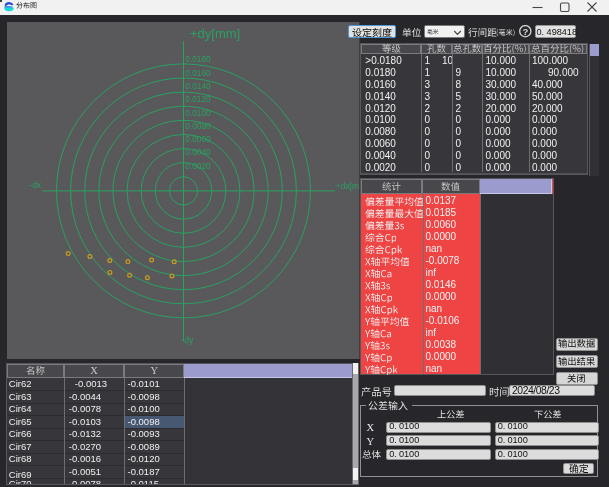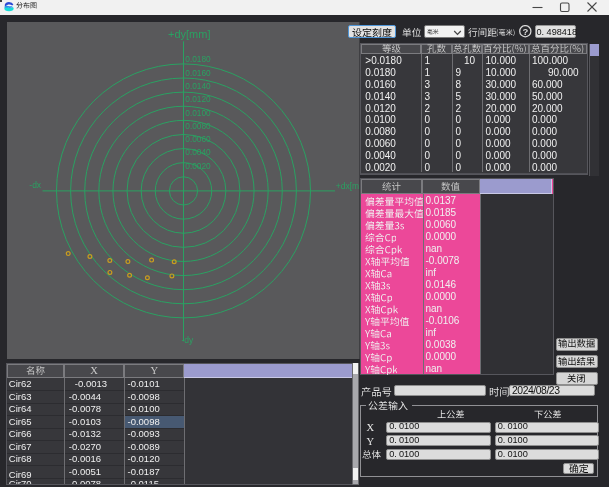--- a/index.html
+++ b/index.html
@@ -61,21 +61,21 @@
 </svg>
 <div class="abs" style="left:185.3px;top:55.3px;font-size:8.3px;line-height:8.3px;color:#2aa162">0.0180</div>
 <div class="abs" style="left:185.3px;top:68.6px;font-size:8.3px;line-height:8.3px;color:#2aa162">0.0160</div>
 <div class="abs" style="left:185.3px;top:81.9px;font-size:8.3px;line-height:8.3px;color:#2aa162">0.0140</div>
 <div class="abs" style="left:185.3px;top:95.2px;font-size:8.3px;line-height:8.3px;color:#2aa162">0.0120</div>
 <div class="abs" style="left:185.3px;top:108.5px;font-size:8.3px;line-height:8.3px;color:#2aa162">0.0100</div>
 <div class="abs" style="left:185.3px;top:121.8px;font-size:8.3px;line-height:8.3px;color:#2aa162">0.0080</div>
 <div class="abs" style="left:185.3px;top:135.1px;font-size:8.3px;line-height:8.3px;color:#2aa162">0.0060</div>
 <div class="abs" style="left:185.3px;top:148.4px;font-size:8.3px;line-height:8.3px;color:#2aa162">0.0040</div>
 <div class="abs" style="left:185.3px;top:161.7px;font-size:8.3px;line-height:8.3px;color:#2aa162">0.0020</div>
-<div class="abs" style="left:168px;top:29.8px;font-size:11px;line-height:8.5px;color:#2aa162">+dy[mm]</div>
+<div class="abs" style="left:190px;top:29.8px;font-size:13px;line-height:8.5px;color:#2aa162">+dy[mm]</div>
 <div class="abs" style="left:181.5px;top:335.7px;font-size:8.5px;line-height:8.5px;color:#2aa162">-dy</div>
 <div class="abs" style="left:29.3px;top:180.9px;font-size:8.5px;line-height:8.5px;color:#2aa162">-dx</div>
 <div class="abs" style="left:335.8px;top:182.3px;font-size:8.5px;line-height:8.5px;color:#2aa162;width:23.7px;overflow:hidden">+dx[mm]</div>
 <div class="abs" style="left:348px;top:25.3px;width:47.5px;height:13.2px;background:#e2e2e2;border-radius:2px;border:1px solid #4f96d8"></div>
 <div class="abs" style="left:351.8px;top:27.8px;color:#111">
     <svg class="cg" width="40.0" height="10.0" viewBox="0 0 40.0 10.0">
       <path fill="currentColor" d="M1.2 0.6 1.7 0.2Q2 0.4 2.3 0.7Q2.6 0.9 2.8 1.2Q3.1 1.5 3.2 1.7L2.7 2.2Q2.6 2 2.3 1.7Q2.1 1.5 1.8 1.2Q1.5 0.9 1.2 0.6ZM1.8 9 1.6 8.3 1.8 8 3.7 6.7Q3.7 6.8 3.8 7Q3.9 7.2 4 7.3Q3.3 7.8 2.9 8.1Q2.5 8.4 2.2 8.6Q2 8.7 1.9 8.8Q1.8 8.9 1.8 9ZM0.4 3.1H2.2V3.9H0.4ZM5.1 0.4H7.7V1.1H5.1ZM3.8 4.4H8.5V5.1H3.8ZM8.3 4.4H8.4L8.6 4.4L9 4.6Q8.7 5.6 8.2 6.3Q7.7 7.1 7 7.7Q6.3 8.2 5.5 8.6Q4.7 9 3.8 9.2Q3.7 9.1 3.6 8.9Q3.5 8.7 3.4 8.6Q4.2 8.4 5 8Q5.7 7.7 6.4 7.2Q7 6.7 7.5 6Q8 5.4 8.3 4.5ZM4.9 5Q5.2 5.9 5.9 6.6Q6.6 7.3 7.6 7.8Q8.5 8.3 9.6 8.6Q9.6 8.6 9.5 8.8Q9.4 8.9 9.3 9Q9.2 9.1 9.2 9.2Q7.4 8.8 6.2 7.8Q4.9 6.7 4.2 5.2ZM4.9 0.4H5.6V1.5Q5.6 2 5.5 2.5Q5.3 3 5 3.4Q4.6 3.9 3.9 4.2Q3.8 4.1 3.7 4Q3.6 3.9 3.5 3.8Q3.4 3.7 3.4 3.6Q4 3.3 4.4 3Q4.7 2.6 4.8 2.2Q4.9 1.8 4.9 1.5ZM7.4 0.4H8.1V2.7Q8.1 2.9 8.1 3Q8.2 3.1 8.3 3.1Q8.3 3.1 8.5 3.1Q8.6 3.1 8.8 3.1Q8.9 3.1 9 3.1Q9.1 3.1 9.2 3Q9.3 3 9.4 3Q9.5 3.2 9.5 3.3Q9.5 3.5 9.5 3.7Q9.4 3.7 9.3 3.7Q9.1 3.7 9 3.7Q8.9 3.7 8.8 3.7Q8.6 3.7 8.4 3.7Q8.3 3.7 8.2 3.7Q7.9 3.7 7.7 3.6Q7.5 3.5 7.5 3.3Q7.4 3 7.4 2.7ZM1.8 9Q1.7 8.9 1.6 8.8Q1.6 8.7 1.5 8.6Q1.4 8.4 1.3 8.4Q1.4 8.3 1.6 8.2Q1.7 8 1.8 7.9Q1.8 7.7 1.8 7.5V3.1H2.6V8.1Q2.6 8.1 2.4 8.2Q2.3 8.3 2.2 8.4Q2 8.6 1.9 8.7Q1.8 8.9 1.8 9Z M12.1 3.1H17.9V3.8H12.1ZM15 5.5H18.4V6.2H15ZM14.6 3.4H15.4V8.5L14.6 8.4ZM12.2 4.6 13 4.7Q12.8 6.2 12.3 7.4Q11.8 8.5 11 9.2Q10.9 9.2 10.8 9.1Q10.7 9 10.6 8.9Q10.5 8.8 10.4 8.7Q11.2 8.1 11.6 7Q12.1 6 12.2 4.6ZM12.7 5.9Q13 6.7 13.4 7.1Q13.8 7.6 14.4 7.9Q14.9 8.1 15.6 8.2Q16.2 8.3 17 8.3Q17.1 8.3 17.4 8.3Q17.6 8.3 17.9 8.3Q18.3 8.3 18.6 8.3Q18.9 8.3 19.2 8.3Q19.5 8.3 19.6 8.3Q19.6 8.4 19.5 8.5Q19.4 8.6 19.4 8.8Q19.3 8.9 19.3 9H18.8H17Q16.1 9 15.3 8.9Q14.6 8.8 14 8.5Q13.4 8.2 12.9 7.6Q12.4 7 12.1 6.1ZM10.8 1.1H19.2V3.3H18.4V1.8H11.6V3.3H10.8ZM14.3 0.1 15 -0.1Q15.2 0.2 15.3 0.6Q15.5 0.9 15.6 1.2L14.8 1.4Q14.8 1.2 14.6 0.8Q14.4 0.4 14.3 0.1Z M22.6 0.1 23.3 -0Q23.5 0.2 23.7 0.6Q23.9 1 23.9 1.2L23.2 1.5Q23.1 1.2 23 0.8Q22.8 0.5 22.6 0.1ZM20.5 1.2H26V1.9H20.5ZM23.8 7 24.3 6.6Q24.6 6.8 24.9 7.1Q25.3 7.4 25.6 7.7Q25.9 8 26.1 8.2L25.6 8.8Q25.4 8.5 25.1 8.2Q24.8 7.9 24.4 7.6Q24.1 7.3 23.8 7ZM21.1 4.5Q21 4.4 21 4.3Q21 4.1 20.9 4Q20.9 3.9 20.8 3.8Q21 3.7 21.1 3.6Q21.2 3.5 21.4 3.4Q21.5 3.2 21.8 2.9Q22 2.6 22.3 2.2Q22.6 1.8 22.8 1.4L23.5 1.7Q23.1 2.4 22.6 3Q22 3.7 21.5 4.1V4.1Q21.5 4.1 21.4 4.2Q21.4 4.2 21.3 4.2Q21.2 4.3 21.1 4.3Q21.1 4.4 21.1 4.5ZM21.1 4.5 21 3.9 21.4 3.7 24.1 3.6Q24.1 3.7 24.1 3.9Q24.1 4.1 24.1 4.2Q23.2 4.2 22.6 4.3Q22 4.3 21.7 4.4Q21.4 4.4 21.3 4.4Q21.1 4.4 21.1 4.5ZM24.6 2.6 25.3 2.8Q24.8 3.7 24.2 4.5Q23.5 5.3 22.8 5.9Q22 6.5 21.1 6.9Q21.1 6.9 21 6.8Q20.9 6.6 20.8 6.5Q20.7 6.4 20.7 6.3Q21.9 5.7 22.9 4.8Q24 3.8 24.6 2.6ZM25.3 4.5 25.9 4.8Q25.4 5.8 24.6 6.6Q23.9 7.4 22.9 8Q22 8.7 21.1 9.2Q21 9.1 20.9 9Q20.9 8.9 20.8 8.7Q20.7 8.6 20.6 8.6Q21.6 8.1 22.4 7.5Q23.3 6.9 24 6.2Q24.8 5.4 25.3 4.5ZM28.5 0.1H29.2V8.2Q29.2 8.6 29.2 8.8Q29.1 8.9 28.8 9Q28.6 9.1 28.2 9.1Q27.8 9.2 27.2 9.2Q27.1 9 27.1 8.8Q27 8.6 26.9 8.5Q27.4 8.5 27.8 8.5Q28.1 8.5 28.3 8.5Q28.4 8.5 28.5 8.4Q28.5 8.4 28.5 8.2ZM26.7 1.2H27.4V6.7H26.7Z M32.2 2.8H39.4V3.5H32.2ZM32.4 5.8H38.1V6.4H32.4ZM33.9 2H34.6V4.5H37V2H37.8V5.1H33.9ZM37.9 5.8H38.1L38.2 5.7L38.7 6Q38.3 6.7 37.6 7.3Q36.9 7.8 36 8.2Q35.2 8.6 34.2 8.8Q33.2 9 32.2 9.1Q32.2 9 32.1 8.8Q32 8.6 31.9 8.5Q32.9 8.4 33.8 8.2Q34.7 8 35.5 7.7Q36.3 7.4 37 7Q37.6 6.5 37.9 5.9ZM34 6.2Q34.5 6.9 35.3 7.4Q36.2 7.9 37.3 8.2Q38.4 8.4 39.6 8.6Q39.5 8.6 39.5 8.7Q39.4 8.9 39.3 9Q39.2 9.1 39.2 9.2Q37.9 9.1 36.8 8.7Q35.7 8.4 34.8 7.8Q33.9 7.3 33.4 6.5ZM31.6 1H39.5V1.7H31.6ZM31.3 1H32V3.7Q32 4.3 32 5Q31.9 5.7 31.8 6.5Q31.7 7.2 31.5 7.9Q31.4 8.6 31 9.2Q31 9.1 30.8 9.1Q30.7 9 30.6 8.9Q30.5 8.9 30.4 8.9Q30.7 8.3 30.9 7.6Q31 7 31.1 6.3Q31.2 5.6 31.2 4.9Q31.3 4.3 31.3 3.7ZM34.7 0.1 35.5 -0Q35.7 0.2 35.8 0.6Q36 1 36.1 1.2L35.3 1.4Q35.2 1.2 35.1 0.8Q34.9 0.4 34.7 0.1Z"></path>
     </svg>
   </div>
 <div class="abs" style="left:401.8px;top:28.0px;color:#e8e8e8">
@@ -130,33 +130,33 @@
         <path fill="currentColor" d="M0.6 0.5H8.9V1.2H0.6ZM2.2 5H7.5V5.7H2.2ZM2.2 7.5H7.4V8.1H2.2ZM4.3 0.8 5.2 0.9Q5.1 1.3 5 1.7Q4.9 2.1 4.8 2.4Q4.7 2.8 4.6 3.1L3.9 2.9Q4 2.6 4.1 2.2Q4.2 1.8 4.2 1.5Q4.3 1.1 4.3 0.8ZM1.7 2.6H8V8.7H7.2V3.3H2.4V8.7H1.7Z M11.3 3.6H16.7V4.3H11.3ZM16.5 3.6H17.2Q17.2 3.6 17.2 3.7Q17.2 3.7 17.2 3.8Q17.2 3.9 17.2 3.9Q17.1 5 17.1 5.8Q17 6.6 17 7.1Q16.9 7.6 16.8 7.9Q16.7 8.2 16.6 8.3Q16.5 8.5 16.3 8.6Q16.1 8.6 15.9 8.6Q15.6 8.7 15.2 8.6Q14.8 8.6 14.4 8.6Q14.3 8.5 14.3 8.3Q14.2 8.1 14.1 7.9Q14.6 7.9 15 8Q15.4 8 15.6 8Q15.8 8 16 7.8Q16.1 7.7 16.2 7.3Q16.3 6.8 16.3 6Q16.4 5.1 16.5 3.7ZM12.6 0.2 13.3 0.4Q13 1.2 12.6 1.9Q12.1 2.7 11.6 3.3Q11.1 3.9 10.5 4.3Q10.5 4.3 10.4 4.2Q10.2 4 10.1 3.9Q10 3.8 9.9 3.8Q10.5 3.4 11 2.8Q11.5 2.3 11.9 1.6Q12.3 0.9 12.6 0.2ZM15.9 0.2Q16.1 0.6 16.4 1.1Q16.7 1.7 17.1 2.1Q17.5 2.6 17.9 3Q18.3 3.4 18.6 3.6Q18.5 3.7 18.4 3.8Q18.3 3.9 18.2 4Q18.1 4.2 18 4.2Q17.7 3.9 17.3 3.5Q16.9 3 16.5 2.5Q16.1 2 15.8 1.5Q15.5 1 15.2 0.4ZM13.2 3.8H13.9Q13.8 4.6 13.7 5.3Q13.5 6 13.1 6.7Q12.8 7.4 12.2 7.9Q11.6 8.4 10.6 8.8Q10.5 8.7 10.4 8.6Q10.4 8.5 10.3 8.3Q10.2 8.2 10.1 8.2Q11 7.9 11.6 7.4Q12.2 6.9 12.5 6.3Q12.8 5.8 13 5.1Q13.1 4.5 13.2 3.8Z M20.7 2.9H23.3V3.6H20.7ZM27.2 1.7 27.8 2.4Q27.4 2.7 26.9 3.1Q26.3 3.5 25.8 3.8Q25.2 4.2 24.7 4.5Q24.6 4.4 24.5 4.2Q24.4 4 24.3 3.9Q24.8 3.6 25.4 3.3Q25.9 2.9 26.4 2.5Q26.9 2.1 27.2 1.7ZM24.1 0H24.8V7.2Q24.8 7.6 24.9 7.7Q25 7.8 25.3 7.8Q25.4 7.8 25.6 7.8Q25.7 7.8 26 7.8Q26.2 7.8 26.4 7.8Q26.6 7.8 26.7 7.8Q26.9 7.8 27 7.6Q27.1 7.4 27.2 7Q27.2 6.5 27.3 5.6Q27.4 5.7 27.5 5.7Q27.6 5.8 27.7 5.9Q27.9 5.9 27.9 5.9Q27.9 6.9 27.8 7.4Q27.7 8 27.4 8.3Q27.2 8.5 26.7 8.5Q26.6 8.5 26.4 8.5Q26.2 8.5 26 8.5Q25.7 8.5 25.5 8.5Q25.3 8.5 25.2 8.5Q24.8 8.5 24.5 8.4Q24.3 8.3 24.2 8Q24.1 7.7 24.1 7.2ZM20.2 8.7Q20.2 8.6 20.1 8.5Q20 8.3 20 8.2Q19.9 8.1 19.8 8Q20 8 20.1 7.8Q20.2 7.6 20.2 7.3V0.1H21V7.9Q21 7.9 20.9 7.9Q20.8 8 20.7 8.1Q20.6 8.2 20.5 8.3Q20.3 8.4 20.3 8.5Q20.2 8.6 20.2 8.7ZM20.2 8.7 20.1 8 20.4 7.7 23.3 6.8Q23.3 6.9 23.3 7Q23.3 7.2 23.3 7.3Q23.3 7.4 23.4 7.5Q22.4 7.8 21.8 8Q21.2 8.2 20.9 8.3Q20.6 8.5 20.4 8.5Q20.3 8.6 20.2 8.7Z M30.8 9.8Q30.1 8.8 29.7 7.6Q29.4 6.4 29.4 5Q29.4 3.6 29.7 2.5Q30.1 1.3 30.8 0.2L31.3 0.5Q30.7 1.5 30.4 2.6Q30.1 3.8 30.1 5Q30.1 6.2 30.4 7.4Q30.7 8.6 31.3 9.6Z M33.7 5.3Q33.2 5.3 32.8 5Q32.5 4.8 32.3 4.3Q32.1 3.8 32.1 3.1Q32.1 2.4 32.3 1.9Q32.5 1.4 32.8 1.1Q33.2 0.9 33.7 0.9Q34.1 0.9 34.5 1.1Q34.9 1.4 35.1 1.9Q35.2 2.4 35.2 3.1Q35.2 3.8 35.1 4.3Q34.9 4.8 34.5 5Q34.1 5.3 33.7 5.3ZM33.7 4.8Q34.1 4.8 34.3 4.3Q34.6 3.9 34.6 3.1Q34.6 2.2 34.3 1.8Q34.1 1.4 33.7 1.4Q33.2 1.4 33 1.8Q32.7 2.2 32.7 3.1Q32.7 3.9 33 4.3Q33.2 4.8 33.7 4.8ZM33.9 8.1 37.7 0.9H38.3L34.4 8.1ZM38.5 8.1Q38 8.1 37.7 7.8Q37.3 7.6 37.1 7.1Q36.9 6.6 36.9 5.9Q36.9 5.2 37.1 4.7Q37.3 4.2 37.7 4Q38 3.7 38.5 3.7Q39 3.7 39.3 4Q39.7 4.2 39.9 4.7Q40.1 5.2 40.1 5.9Q40.1 6.6 39.9 7.1Q39.7 7.6 39.3 7.8Q39 8.1 38.5 8.1ZM38.5 7.6Q38.9 7.6 39.2 7.2Q39.4 6.7 39.4 5.9Q39.4 5.1 39.2 4.7Q38.9 4.2 38.5 4.2Q38.1 4.2 37.8 4.7Q37.6 5.1 37.6 5.9Q37.6 6.7 37.8 7.2Q38.1 7.6 38.5 7.6Z M41.4 9.8 40.9 9.6Q41.5 8.6 41.8 7.4Q42.1 6.2 42.1 5Q42.1 3.8 41.8 2.6Q41.5 1.5 40.9 0.5L41.4 0.2Q42.1 1.3 42.4 2.5Q42.8 3.6 42.8 5Q42.8 6.4 42.4 7.6Q42.1 8.8 41.4 9.8Z"></path>
       </svg>
     </div>
     <div class="hc" style="left:167.5px;top:0;width:58.0px;height:10.3px">
       <svg class="cg" width="53.2" height="9.5" viewBox="0 0 53.2 9.5">
         <path fill="currentColor" d="M7.2 5.9 7.8 5.6Q8 5.9 8.3 6.3Q8.6 6.7 8.8 7Q9 7.4 9.1 7.7L8.5 8.1Q8.4 7.8 8.2 7.4Q8 7 7.7 6.7Q7.5 6.3 7.2 5.9ZM3.9 5.4 4.4 5Q4.7 5.2 5.1 5.5Q5.4 5.8 5.7 6Q6 6.3 6.1 6.5L5.6 7Q5.4 6.8 5.2 6.5Q4.9 6.2 4.6 5.9Q4.2 5.6 3.9 5.4ZM2.7 5.7H3.4V7.6Q3.4 7.9 3.5 7.9Q3.7 8 4.1 8Q4.2 8 4.4 8Q4.6 8 4.9 8Q5.1 8 5.4 8Q5.6 8 5.9 8Q6.1 8 6.2 8Q6.4 8 6.5 7.9Q6.6 7.9 6.7 7.6Q6.7 7.4 6.8 7Q6.8 7.1 7 7.1Q7.1 7.2 7.2 7.2Q7.3 7.3 7.4 7.3Q7.4 7.8 7.3 8.1Q7.2 8.4 6.9 8.5Q6.7 8.6 6.2 8.6Q6.2 8.6 5.9 8.6Q5.7 8.6 5.4 8.6Q5.2 8.6 4.9 8.6Q4.6 8.6 4.4 8.6Q4.2 8.6 4.1 8.6Q3.5 8.6 3.2 8.6Q2.9 8.5 2.8 8.3Q2.7 8 2.7 7.7ZM1.3 5.8 2 6Q1.9 6.5 1.6 7.2Q1.4 7.8 1.1 8.2L0.4 7.9Q0.6 7.7 0.8 7.3Q0.9 7 1.1 6.6Q1.2 6.2 1.3 5.8ZM2.4 0.3 3 0Q3.4 0.4 3.7 0.9Q3.9 1.3 4.1 1.6L3.4 2Q3.3 1.7 3.2 1.5Q3 1.2 2.8 0.9Q2.7 0.6 2.4 0.3ZM6.5 0 7.2 0.3Q6.9 0.8 6.6 1.4Q6.2 2 5.9 2.4L5.3 2.1Q5.5 1.8 5.8 1.4Q6 1.1 6.2 0.7Q6.4 0.3 6.5 0ZM2.5 2.6V4.3H7V2.6ZM1.8 1.9H7.8V4.9H1.8Z M10.1 0.5H18.4V1.2H10.1ZM11.7 5H17V5.7H11.7ZM11.7 7.5H16.9V8.1H11.7ZM13.8 0.8 14.7 0.9Q14.6 1.3 14.5 1.7Q14.4 2.1 14.3 2.4Q14.2 2.8 14.1 3.1L13.4 2.9Q13.5 2.6 13.6 2.2Q13.7 1.8 13.7 1.5Q13.8 1.1 13.8 0.8ZM11.2 2.6H17.5V8.7H16.7V3.3H11.9V8.7H11.2Z M20.8 3.6H26.2V4.3H20.8ZM26 3.6H26.7Q26.7 3.6 26.7 3.7Q26.7 3.7 26.7 3.8Q26.7 3.9 26.7 3.9Q26.6 5 26.6 5.8Q26.5 6.6 26.5 7.1Q26.4 7.6 26.3 7.9Q26.2 8.2 26.1 8.3Q26 8.5 25.8 8.6Q25.6 8.6 25.4 8.6Q25.1 8.7 24.7 8.6Q24.3 8.6 23.9 8.6Q23.8 8.5 23.8 8.3Q23.7 8.1 23.6 7.9Q24.1 7.9 24.5 8Q24.9 8 25.1 8Q25.3 8 25.5 7.8Q25.6 7.7 25.7 7.3Q25.8 6.8 25.8 6Q25.9 5.1 26 3.7ZM22.1 0.2 22.8 0.4Q22.5 1.2 22.1 1.9Q21.6 2.7 21.1 3.3Q20.6 3.9 20 4.3Q20 4.3 19.9 4.2Q19.7 4 19.6 3.9Q19.5 3.8 19.4 3.8Q20 3.4 20.5 2.8Q21 2.3 21.4 1.6Q21.8 0.9 22.1 0.2ZM25.4 0.2Q25.6 0.6 25.9 1.1Q26.2 1.7 26.6 2.1Q27 2.6 27.4 3Q27.8 3.4 28.1 3.6Q28 3.7 27.9 3.8Q27.8 3.9 27.7 4Q27.6 4.2 27.5 4.2Q27.2 3.9 26.8 3.5Q26.4 3 26 2.5Q25.6 2 25.3 1.5Q25 1 24.7 0.4ZM22.7 3.8H23.4Q23.3 4.6 23.2 5.3Q23 6 22.6 6.7Q22.3 7.4 21.7 7.9Q21.1 8.4 20.1 8.8Q20 8.7 19.9 8.6Q19.9 8.5 19.8 8.3Q19.7 8.2 19.6 8.2Q20.5 7.9 21.1 7.4Q21.7 6.9 22 6.3Q22.3 5.8 22.5 5.1Q22.6 4.5 22.7 3.8Z M30.2 2.9H32.8V3.6H30.2ZM36.7 1.7 37.3 2.4Q36.9 2.7 36.4 3.1Q35.8 3.5 35.3 3.8Q34.7 4.2 34.2 4.5Q34.1 4.4 34 4.2Q33.9 4 33.8 3.9Q34.3 3.6 34.9 3.3Q35.4 2.9 35.9 2.5Q36.4 2.1 36.7 1.7ZM33.6 0H34.3V7.2Q34.3 7.6 34.4 7.7Q34.5 7.8 34.8 7.8Q34.9 7.8 35.1 7.8Q35.2 7.8 35.5 7.8Q35.7 7.8 35.9 7.8Q36.1 7.8 36.2 7.8Q36.4 7.8 36.5 7.6Q36.6 7.4 36.7 7Q36.7 6.5 36.8 5.6Q36.9 5.7 37 5.7Q37.1 5.8 37.2 5.9Q37.4 5.9 37.4 5.9Q37.4 6.9 37.3 7.4Q37.2 8 36.9 8.3Q36.7 8.5 36.2 8.5Q36.1 8.5 35.9 8.5Q35.7 8.5 35.5 8.5Q35.2 8.5 35 8.5Q34.8 8.5 34.7 8.5Q34.3 8.5 34 8.4Q33.8 8.3 33.7 8Q33.6 7.7 33.6 7.2ZM29.7 8.7Q29.7 8.6 29.6 8.5Q29.5 8.3 29.5 8.2Q29.4 8.1 29.3 8Q29.5 8 29.6 7.8Q29.7 7.6 29.7 7.3V0.1H30.5V7.9Q30.5 7.9 30.4 7.9Q30.3 8 30.2 8.1Q30.1 8.2 30 8.3Q29.8 8.4 29.8 8.5Q29.7 8.6 29.7 8.7ZM29.7 8.7 29.6 8 29.9 7.7 32.8 6.8Q32.8 6.9 32.8 7Q32.8 7.2 32.8 7.3Q32.8 7.4 32.9 7.5Q31.9 7.8 31.3 8Q30.7 8.2 30.4 8.3Q30.1 8.5 29.9 8.5Q29.8 8.6 29.7 8.7Z M40.3 9.8Q39.6 8.8 39.2 7.6Q38.9 6.4 38.9 5Q38.9 3.6 39.2 2.5Q39.6 1.3 40.3 0.2L40.8 0.5Q40.2 1.5 39.9 2.6Q39.6 3.8 39.6 5Q39.6 6.2 39.9 7.4Q40.2 8.6 40.8 9.6Z M43.2 5.3Q42.7 5.3 42.3 5Q42 4.8 41.8 4.3Q41.6 3.8 41.6 3.1Q41.6 2.4 41.8 1.9Q42 1.4 42.3 1.1Q42.7 0.9 43.2 0.9Q43.6 0.9 44 1.1Q44.4 1.4 44.6 1.9Q44.7 2.4 44.7 3.1Q44.7 3.8 44.6 4.3Q44.4 4.8 44 5Q43.6 5.3 43.2 5.3ZM43.2 4.8Q43.6 4.8 43.8 4.3Q44.1 3.9 44.1 3.1Q44.1 2.2 43.8 1.8Q43.6 1.4 43.2 1.4Q42.8 1.4 42.5 1.8Q42.2 2.2 42.2 3.1Q42.2 3.9 42.5 4.3Q42.8 4.8 43.2 4.8ZM43.4 8.1 47.2 0.9H47.8L43.9 8.1ZM48 8.1Q47.5 8.1 47.2 7.8Q46.8 7.6 46.6 7.1Q46.4 6.6 46.4 5.9Q46.4 5.2 46.6 4.7Q46.8 4.2 47.2 4Q47.5 3.7 48 3.7Q48.5 3.7 48.8 4Q49.2 4.2 49.4 4.7Q49.6 5.2 49.6 5.9Q49.6 6.6 49.4 7.1Q49.2 7.6 48.8 7.8Q48.5 8.1 48 8.1ZM48 7.6Q48.4 7.6 48.7 7.2Q48.9 6.7 48.9 5.9Q48.9 5.1 48.7 4.7Q48.4 4.2 48 4.2Q47.6 4.2 47.3 4.7Q47.1 5.1 47.1 5.9Q47.1 6.7 47.3 7.2Q47.6 7.6 48 7.6Z M50.9 9.8 50.4 9.6Q51 8.6 51.3 7.4Q51.6 6.2 51.6 5Q51.6 3.8 51.3 2.6Q51 1.5 50.4 0.5L50.9 0.2Q51.6 1.3 51.9 2.5Q52.3 3.6 52.3 5Q52.3 6.4 51.9 7.6Q51.6 8.8 50.9 9.8Z"></path>
       </svg>
     </div>
     <div class="n" style="left:4.3px;top:12.8px">&gt;0.0180</div>
     <div class="n" style="left:63.5px;top:12.8px">1</div>
-    <div class="n" style="left:103px;top:12.8px">10</div>
+    <div class="n" style="left:81px;top:12.8px">10</div>
     <div class="n" style="left:124.5px;top:12.8px">10.000</div>
     <div class="n" style="left:171.0px;top:12.8px">100.000</div>
     <div class="n" style="left:4.3px;top:24.6px">0.0180</div>
     <div class="n" style="left:63.5px;top:24.6px">1</div>
     <div class="n" style="left:94.5px;top:24.6px">9</div>
     <div class="n" style="left:124.5px;top:24.6px">10.000</div>
     <div class="n" style="left:187px;top:24.6px">90.000</div>
     <div class="n" style="left:4.3px;top:36.4px">0.0160</div>
     <div class="n" style="left:63.5px;top:36.4px">3</div>
     <div class="n" style="left:94.5px;top:36.4px">8</div>
     <div class="n" style="left:124.5px;top:36.4px">30.000</div>
-    <div class="n" style="left:171.0px;top:36.4px">60.000</div>
+    <div class="n" style="left:171.0px;top:36.4px">40.000</div>
     <div class="n" style="left:4.3px;top:48.2px">0.0140</div>
     <div class="n" style="left:63.5px;top:48.2px">3</div>
     <div class="n" style="left:94.5px;top:48.2px">5</div>
     <div class="n" style="left:124.5px;top:48.2px">30.000</div>
     <div class="n" style="left:171.0px;top:48.2px">50.000</div>
     <div class="n" style="left:4.3px;top:60.0px">0.0120</div>
     <div class="n" style="left:63.5px;top:60.0px">2</div>
     <div class="n" style="left:94.5px;top:60.0px">2</div>
     <div class="n" style="left:124.5px;top:60.0px">20.000</div>
     <div class="n" style="left:171.0px;top:60.0px">20.000</div>
@@ -185,21 +185,21 @@
     <div class="n" style="left:94.5px;top:119.0px">0</div>
     <div class="n" style="left:124.5px;top:119.0px">0.000</div>
     <div class="n" style="left:171.0px;top:119.0px">0.000</div>
     <div class="abs" style="left:60px;top:10.3px;width:1px;height:118px;background:#6e6e72"></div>
     <div class="abs" style="left:91px;top:10.3px;width:1px;height:118px;background:#6e6e72"></div>
     <div class="abs" style="left:121px;top:10.3px;width:1px;height:118px;background:#6e6e72"></div>
     <div class="abs" style="left:167.5px;top:10.3px;width:1px;height:118px;background:#6e6e72"></div>
   </div>
 <div class="abs" style="left:588.5px;top:43.5px;width:10px;height:132px;background:#313135;border-left:1px solid #55555a"></div>
 <div class="abs" style="left:589.5px;top:43.5px;width:9px;height:12.8px;background:#9b9bce"></div>
-<div class="abs" style="left:359.5px;top:178.2px;width:194.5px;height:197.0px;background:#ec4899;border:1px solid #56565c">
+<div class="abs" style="left:359.5px;top:178.2px;width:194.5px;height:197.0px;background:#ef4444;border:1px solid #56565c">
     <div class="hc" style="left:0;top:0;width:61.5px;height:15.0px">
       <svg class="cg" width="19.0" height="9.5" viewBox="0 0 19.0 9.5">
         <path fill="currentColor" d="M7 2.7 7.6 2.4Q7.9 2.8 8.1 3.2Q8.4 3.5 8.6 3.9Q8.9 4.3 9 4.6L8.4 4.9Q8.3 4.6 8.1 4.2Q7.8 3.9 7.6 3.5Q7.3 3.1 7 2.7ZM3.9 1.4H9V2H3.9ZM6.6 4.6H7.3V7.6Q7.3 7.8 7.4 7.9Q7.4 7.9 7.6 7.9Q7.6 7.9 7.8 7.9Q7.9 7.9 8 7.9Q8.2 7.9 8.2 7.9Q8.3 7.9 8.4 7.8Q8.4 7.7 8.5 7.5Q8.5 7.2 8.5 6.6Q8.6 6.7 8.8 6.8Q9 6.9 9.1 6.9Q9.1 7.5 9 7.9Q8.9 8.3 8.8 8.4Q8.6 8.5 8.3 8.5Q8.2 8.5 8.1 8.5Q8 8.5 7.9 8.5Q7.7 8.5 7.6 8.5Q7.5 8.5 7.5 8.5Q7.1 8.5 6.9 8.5Q6.8 8.4 6.7 8.2Q6.6 8 6.6 7.6ZM4.8 4.7H5.5Q5.5 5.5 5.4 6.1Q5.3 6.7 5.1 7.2Q4.9 7.7 4.5 8.1Q4.1 8.4 3.5 8.7Q3.4 8.6 3.3 8.5Q3.3 8.4 3.2 8.3Q3.1 8.2 3 8.1Q3.6 7.9 3.9 7.6Q4.3 7.3 4.5 6.9Q4.7 6.5 4.8 5.9Q4.8 5.4 4.8 4.7ZM3.9 4.7 3.9 4.1 4.3 3.9 8.1 3.6Q8.1 3.7 8.2 3.9Q8.2 4.1 8.2 4.2Q7.1 4.3 6.4 4.3Q5.7 4.4 5.2 4.5Q4.8 4.5 4.5 4.6Q4.2 4.6 4.1 4.6Q4 4.6 3.9 4.7ZM5.7 0.2 6.3 -0Q6.5 0.3 6.6 0.6Q6.8 1 6.9 1.2L6.2 1.4Q6.1 1.2 5.9 0.8Q5.8 0.5 5.7 0.2ZM3.9 4.7Q3.9 4.6 3.9 4.4Q3.8 4.3 3.8 4.2Q3.7 4 3.7 4Q3.8 3.9 4 3.9Q4.1 3.8 4.3 3.7Q4.4 3.6 4.6 3.3Q4.8 3.1 5 2.8Q5.3 2.4 5.5 2.1Q5.7 1.8 5.8 1.7H6.7Q6.5 1.9 6.3 2.3Q6 2.6 5.7 3Q5.5 3.3 5.2 3.7Q4.9 4 4.8 4.2Q4.8 4.2 4.7 4.2Q4.6 4.3 4.5 4.3Q4.3 4.4 4.2 4.4Q4.1 4.5 4 4.6Q3.9 4.6 3.9 4.7ZM0.6 6.3Q0.6 6.2 0.6 6Q0.5 5.9 0.5 5.8Q0.4 5.7 0.4 5.6Q0.6 5.5 0.7 5.4Q0.9 5.2 1.1 4.9Q1.2 4.8 1.5 4.5Q1.7 4.2 2 3.8Q2.3 3.4 2.6 2.9Q2.9 2.5 3.1 2L3.7 2.4Q3.2 3.3 2.5 4.2Q1.8 5.2 1.1 5.9V5.9Q1.1 5.9 1.1 5.9Q1 5.9 0.9 6Q0.8 6.1 0.7 6.1Q0.6 6.2 0.6 6.3ZM0.6 6.3 0.6 5.6 0.9 5.4 3.5 4.9Q3.5 5 3.5 5.2Q3.5 5.4 3.5 5.5Q2.6 5.7 2.1 5.8Q1.5 5.9 1.3 6Q1 6.1 0.8 6.2Q0.7 6.2 0.6 6.3ZM0.6 4Q0.6 3.9 0.5 3.8Q0.5 3.6 0.4 3.5Q0.4 3.3 0.3 3.2Q0.4 3.2 0.6 3Q0.7 2.9 0.9 2.7Q1 2.5 1.1 2.3Q1.3 2 1.5 1.6Q1.7 1.2 1.9 0.8Q2.1 0.4 2.2 -0L2.9 0.3Q2.7 0.9 2.4 1.5Q2.1 2.1 1.7 2.6Q1.4 3.1 1 3.5V3.6Q1 3.6 1 3.6Q0.9 3.6 0.8 3.7Q0.7 3.8 0.6 3.8Q0.6 3.9 0.6 4ZM0.6 4 0.6 3.4 0.9 3.2 2.7 3Q2.7 3.1 2.6 3.3Q2.6 3.5 2.6 3.6Q2 3.7 1.6 3.7Q1.3 3.8 1 3.8Q0.8 3.9 0.7 3.9Q0.6 3.9 0.6 4ZM0.4 7.5Q0.8 7.4 1.3 7.2Q1.8 7.1 2.3 6.9Q2.9 6.8 3.5 6.6L3.6 7.2Q2.8 7.5 2 7.7Q1.2 8 0.6 8.2Z M10.8 0.6 11.3 0.2Q11.5 0.4 11.8 0.6Q12.1 0.9 12.4 1.1Q12.6 1.4 12.8 1.6L12.3 2.1Q12.2 1.9 11.9 1.6Q11.6 1.4 11.4 1.1Q11.1 0.8 10.8 0.6ZM11.4 8.6 11.2 7.9 11.4 7.6 13.3 6.3Q13.4 6.3 13.4 6.5Q13.4 6.6 13.5 6.7Q13.5 6.8 13.6 6.9Q12.9 7.4 12.5 7.7Q12.1 8 11.9 8.1Q11.6 8.3 11.5 8.4Q11.4 8.5 11.4 8.6ZM9.9 3H11.9V3.7H9.9ZM13 3.2H18.6V3.9H13ZM15.4 0H16.2V8.7H15.4ZM11.4 8.6Q11.3 8.5 11.3 8.3Q11.2 8.2 11.1 8.1Q11 8 11 7.9Q11.1 7.8 11.3 7.6Q11.4 7.4 11.4 7.1V3H12.2V7.7Q12.2 7.7 12.1 7.8Q12 7.9 11.9 7.9Q11.8 8 11.6 8.2Q11.5 8.3 11.4 8.4Q11.4 8.5 11.4 8.6Z"></path>
       </svg>
     </div>
     <div class="hc" style="left:61.5px;top:0;width:57.5px;height:15.0px">
       <svg class="cg" width="19.0" height="9.5" viewBox="0 0 19.0 9.5">
         <path fill="currentColor" d="M0.7 4.9H4.3V5.5H0.7ZM0.5 1.8H5V2.4H0.5ZM4.2 0.2 4.8 0.4Q4.6 0.8 4.4 1.1Q4.2 1.4 4 1.7L3.5 1.4Q3.6 1.3 3.7 1Q3.9 0.8 4 0.6Q4.1 0.4 4.2 0.2ZM2.4 -0H3.1V4.1H2.4ZM0.8 0.4 1.4 0.2Q1.6 0.5 1.7 0.9Q1.9 1.2 2 1.5L1.4 1.7Q1.4 1.5 1.2 1.1Q1 0.7 0.8 0.4ZM2.5 2 2.9 2.3Q2.7 2.7 2.4 3.1Q2 3.5 1.6 3.8Q1.2 4.2 0.8 4.4Q0.7 4.3 0.6 4.1Q0.5 3.9 0.4 3.8Q0.8 3.7 1.2 3.4Q1.6 3.1 1.9 2.7Q2.3 2.4 2.5 2ZM3 2.2Q3.1 2.3 3.4 2.4Q3.6 2.6 3.9 2.8Q4.2 3 4.4 3.1Q4.7 3.3 4.8 3.3L4.4 3.8Q4.3 3.7 4 3.6Q3.8 3.4 3.5 3.2Q3.3 3 3 2.8Q2.8 2.6 2.7 2.5ZM5.8 1.8H9V2.5H5.8ZM6 0.1 6.6 0.2Q6.5 1.1 6.3 1.9Q6.1 2.8 5.8 3.5Q5.5 4.2 5.1 4.8Q5.1 4.7 5 4.6Q4.9 4.6 4.8 4.5Q4.6 4.4 4.6 4.3Q4.9 3.8 5.2 3.2Q5.5 2.5 5.7 1.7Q5.9 0.9 6 0.1ZM7.7 2.2 8.4 2.3Q8.2 3.9 7.7 5.1Q7.3 6.4 6.6 7.3Q5.8 8.2 4.7 8.8Q4.6 8.7 4.6 8.6Q4.5 8.5 4.4 8.4Q4.4 8.3 4.3 8.2Q5.4 7.7 6.1 6.8Q6.8 6 7.2 4.9Q7.5 3.7 7.7 2.2ZM6.1 2.4Q6.4 3.7 6.8 4.8Q7.2 5.9 7.8 6.8Q8.4 7.6 9.2 8.1Q9.1 8.2 9 8.4Q8.8 8.5 8.7 8.7Q7.9 8.1 7.2 7.2Q6.6 6.3 6.2 5.1Q5.8 3.9 5.6 2.5ZM1 6.5 1.5 6.1Q2 6.3 2.5 6.5Q3.1 6.8 3.6 7.1Q4 7.3 4.4 7.6L3.9 8Q3.6 7.8 3.1 7.5Q2.6 7.2 2.1 7Q1.5 6.7 1 6.5ZM4.1 4.9H4.2L4.3 4.9L4.7 5Q4.4 6.1 3.8 6.8Q3.2 7.5 2.4 8Q1.6 8.4 0.7 8.7Q0.7 8.5 0.6 8.4Q0.5 8.2 0.4 8.1Q1.2 7.9 2 7.5Q2.7 7.1 3.3 6.5Q3.8 5.9 4.1 5ZM1 6.5Q1.3 6.2 1.5 5.9Q1.7 5.5 1.9 5.1Q2.1 4.7 2.2 4.3L2.9 4.4Q2.7 4.8 2.5 5.2Q2.3 5.6 2.1 6Q1.9 6.4 1.7 6.6Z M12.6 1H18.3V1.6H12.6ZM12.2 7.8H18.6V8.5H12.2ZM13.1 2.5H17.8V8H17.1V3H13.8V8H13.1ZM13.6 3.8H17.2V4.4H13.6ZM13.6 5.2H17.4V5.7H13.6ZM13.6 6.5H17.3V7.1H13.6ZM15.2 0 16 0Q15.9 0.5 15.8 1Q15.7 1.5 15.6 1.9Q15.5 2.4 15.4 2.7L14.7 2.7Q14.8 2.3 14.9 1.8Q15 1.4 15.1 0.9Q15.2 0.4 15.2 0ZM12 0 12.7 0.2Q12.4 1 12 1.8Q11.6 2.6 11.1 3.3Q10.7 4 10.2 4.5Q10.2 4.4 10.1 4.3Q10 4.2 9.9 4Q9.9 3.9 9.8 3.8Q10.2 3.3 10.6 2.7Q11.1 2.1 11.4 1.4Q11.8 0.7 12 0ZM11 2.5 11.7 1.8 11.7 1.8V8.7H11Z"></path>
       </svg>
     </div>

